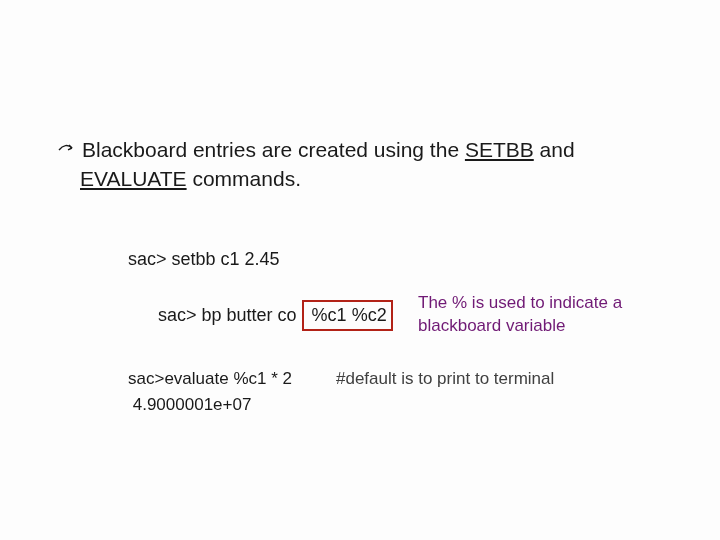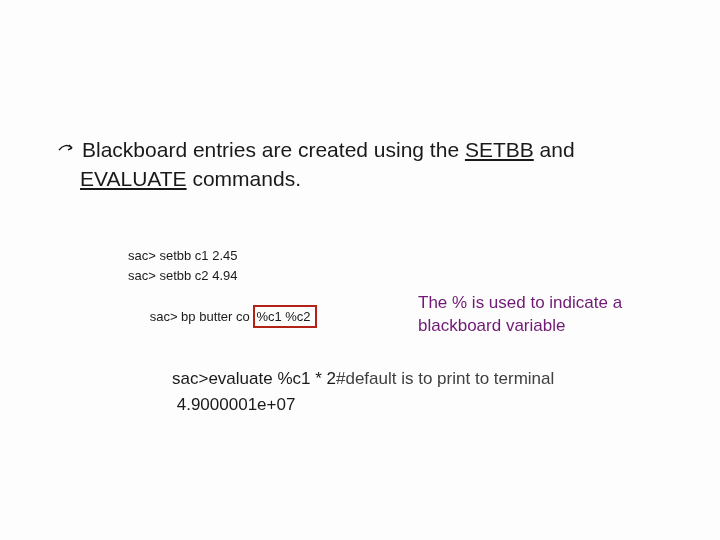--- a/index.html
+++ b/index.html
@@ -30,46 +30,45 @@
     display: inline-block;
     vertical-align: -1px;
     margin-right: 6px;
     margin-left: -22px;
   }
   .underline { text-decoration: underline; }
   .code-block {
     position: absolute;
     left: 128px;
     top: 246px;
-    font-size: 13px;
+    font-size: 18px;
     line-height: 1.5;
     font-family: Arial, Helvetica, sans-serif;
   }
   .code-line { white-space: pre; }
   .boxed-ref {
     border: 2px solid #b22217;
-    padding: 0 4px 0 1px;
+    padding: 0 4px 0 8px;
     display: inline-block;
   }
   .note-right {
     position: absolute;
     left: 418px;
     top: 292px;
     width: 230px;
     font-size: 17px;
     color: #701a75;
     line-height: 1.35;
   }
   .eval-block {
     position: absolute;
     left: 128px;
     top: 366px;
     font-size: 17px;
     line-height: 1.5;
-    margin-left: 44px;
   }
   .eval-line1 { white-space: pre; }
   .eval-comment {
     position: absolute;
     left: 336px;
     top: 366px;
     font-size: 17px;
     line-height: 1.5;
   }
   .comment-color { color: #404040; }
@@ -83,21 +82,20 @@
     <span class="inline-icon">
       <svg width="18" height="16" viewBox="0 0 18 16">
         <path d="M1 8 C 5 3, 10 2, 14 6" stroke="#1a1a1a" stroke-width="1.4" fill="none"></path>
         <path d="M14 6 L11 3 M14 6 L10 7.8" stroke="#1a1a1a" stroke-width="1.4" fill="none"></path>
       </svg>
     </span><span>Blackboard entries are created using the </span><span class="underline">SETBB</span><span> and </span><span class="underline">EVALUATE</span><span> commands.</span>
   </div>
 
   <div class="code-block">
     <div class="code-line">sac&gt; setbb c1 2.45</div>
-    <div class="code-line">sac&gt; setbb c2 4.94</div>
     <div class="code-line">
       <span>sac&gt; bp butter co </span><span class="boxed-ref">%c1 %c2</span>
     </div>
   </div>
 
   <div class="note-right">The % is used to indicate a blackboard variable</div>
 
   <div class="eval-block">
     <div class="eval-line1">sac&gt;evaluate %c1 * 2</div>
     <div class="eval-line1"> 4.9000001e+07</div>

